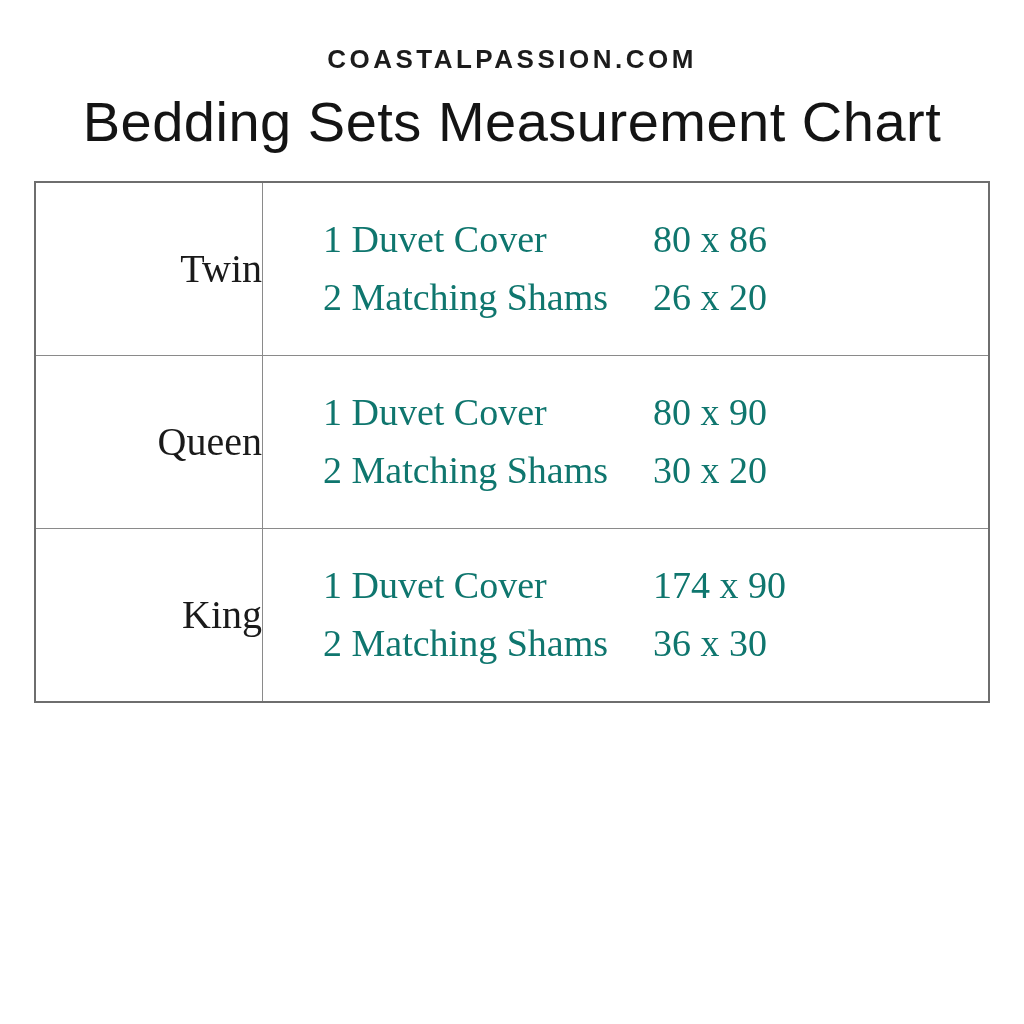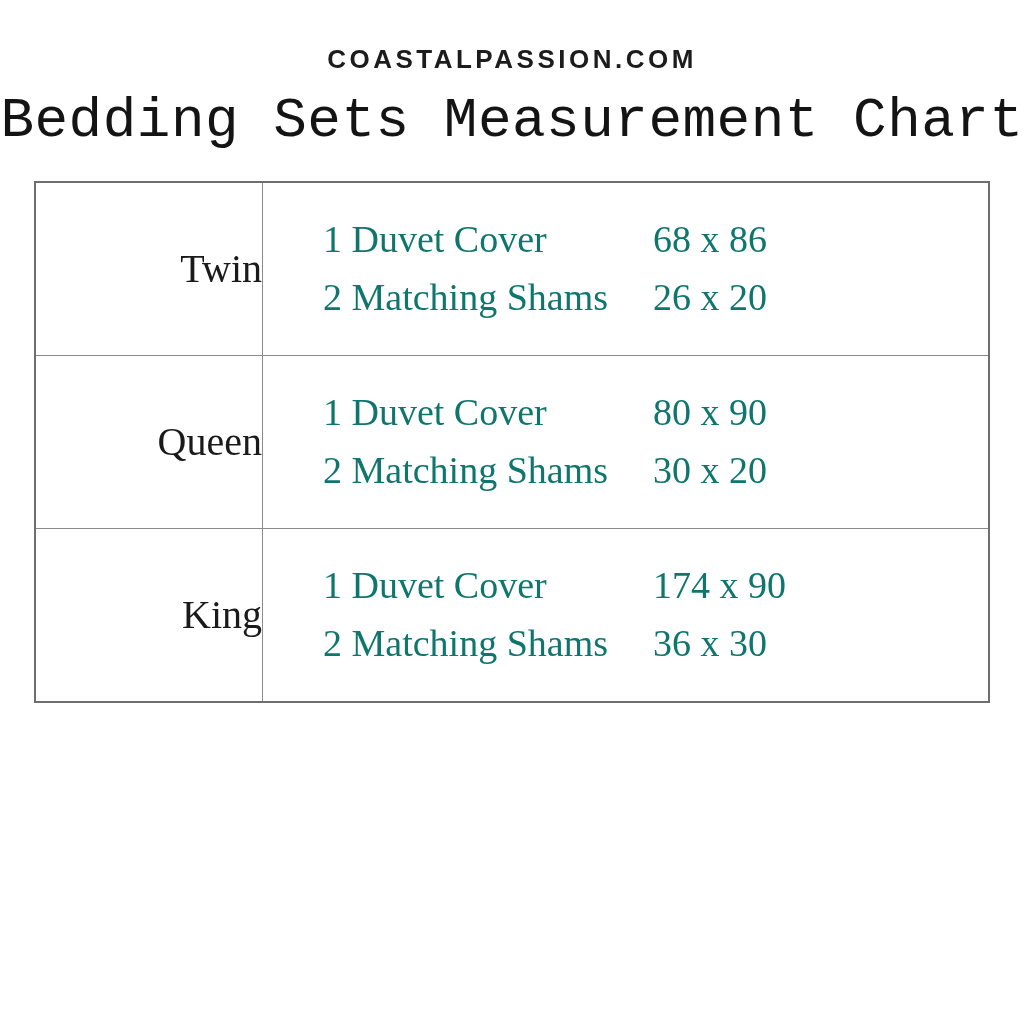--- a/index.html
+++ b/index.html
@@ -27,21 +27,21 @@
   .brand {
     font-family: "Liberation Sans", sans-serif;
     font-size: 26px;
     letter-spacing: 3.5px;
     font-weight: 600;
     color: #1c1c1c;
     text-align: center;
     margin-bottom: 16px;
   }
   .title {
-    font-family: Liberation Mono, monospace;
+    font-family: Liberation Sans, sans-serif;
     font-size: 56px;
     font-weight: 400;
     color: #141414;
     text-align: center;
     letter-spacing: 0.5px;
     margin-bottom: 28px;
     line-height: 1.1;
   }
   .chart {
     width: 956px;
@@ -90,21 +90,21 @@
 
   <div class="title">Bedding Sets Measurement Chart</div>
 
   <table class="chart">
     <tbody>
       <tr>
         <td class="size-cell">Twin</td>
         <td class="items-cell">
           <div class="item-row">
             <span class="item-label">1 Duvet Cover</span>
-            <span class="item-dim">68 x 86</span>
+            <span class="item-dim">80 x 86</span>
           </div>
           <div class="item-row">
             <span class="item-label">2 Matching Shams</span>
             <span class="item-dim">26 x 20</span>
           </div>
         </td>
       </tr>
       <tr>
         <td class="size-cell">Queen</td>
         <td class="items-cell">

